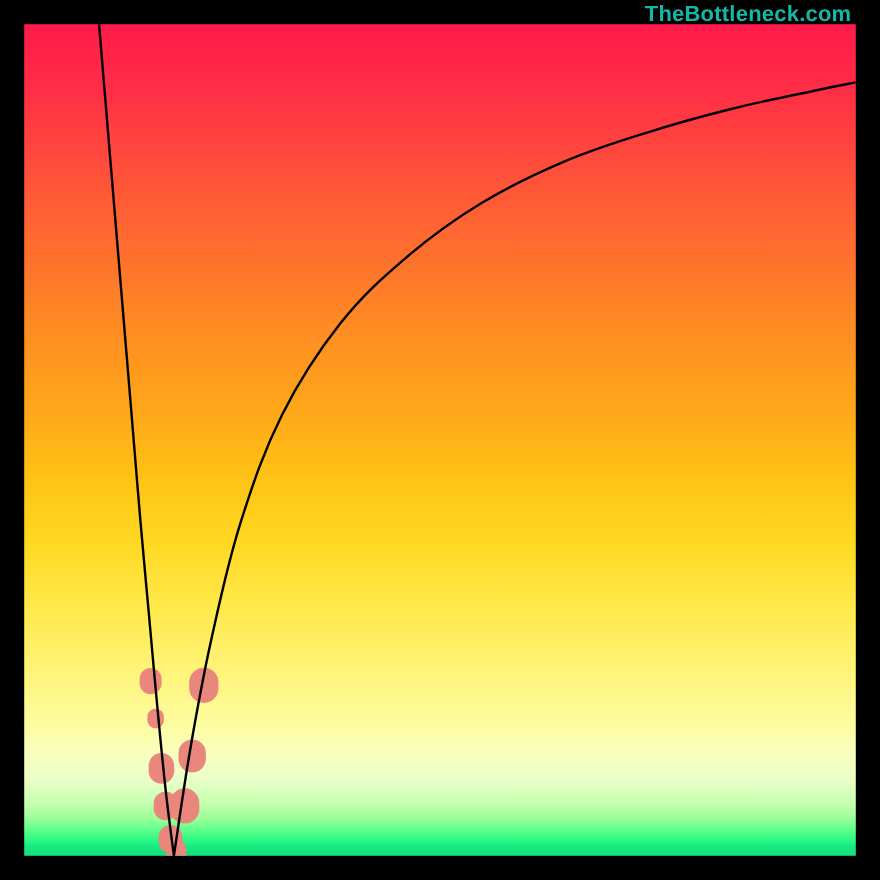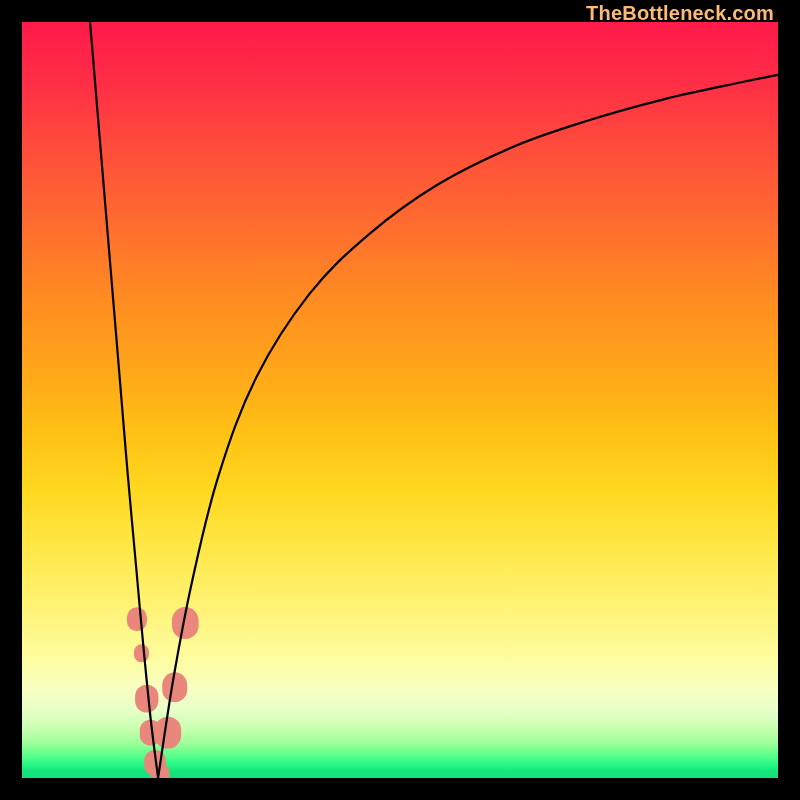--- a/index.html
+++ b/index.html
@@ -60,21 +60,21 @@
     width: 756px;
     height: 756px;
   }
   .watermark {
     position: absolute;
     top: 2px;
     right: 26px;
     font-family: Arial, Helvetica, sans-serif;
     font-size: 20px;
     font-weight: 600;
-    color: #fdba74;
+    color: #14b8a6;
     letter-spacing: 0.2px;
   }
 </style>
 </head>
 <body>
 
 <div class="frame">
   <div class="plot-area">
     <div class="gradient"></div>
     <svg class="curve" viewBox="0 0 756 756" preserveAspectRatio="none">

